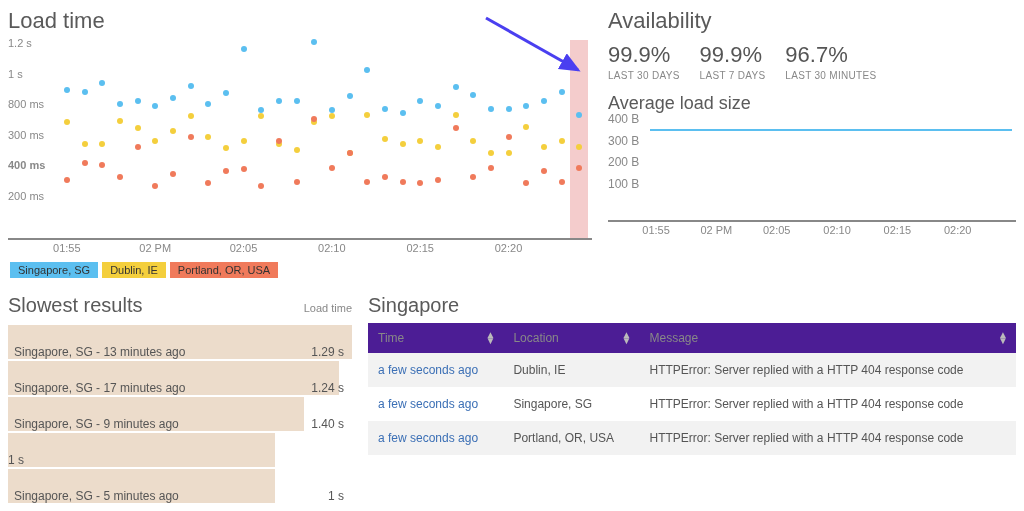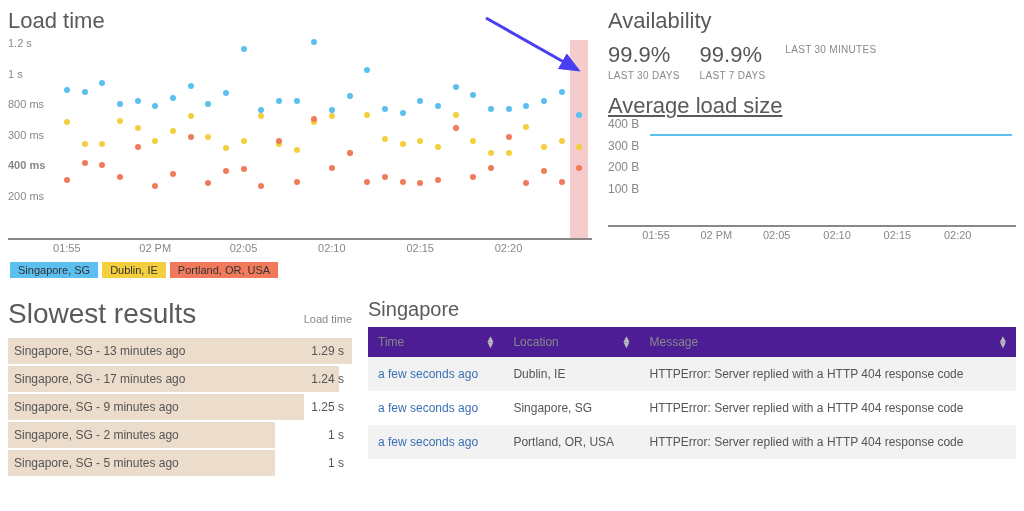--- a/index.html
+++ b/index.html
@@ -32,21 +32,21 @@
   
   .size-chart { position: relative; height: 100px; border-bottom: 2px solid #888; margin-top: 8px; }
   .size-y { position: absolute; left: 0; font-size: 12px; color: #888; transform: translateY(-50%); margin-top: 28px; }
   .size-plot { position: absolute; left: 42px; right: 4px; top: 0; bottom: 0; }
   .size-line { position: absolute; left: 0; right: 0; height: 2px; background: #5bbff0; }
   .size-xticks { position: relative; height: 18px; margin-left: 42px; margin-right: 4px; }
   
   .slowest { width: 360px; padding: 8px; }
   .slowest-head { display: flex; justify-content: space-between; align-items: baseline; }
   .slowest-head-sub { font-size: 11px; color: #888; }
-  .slow-row { display: flex; align-items: center; height: 26px; margin-top: 2px; position: relative; font-size: 12px; }
+  .slow-row { display: flex; align-items: flex-end; height: 34px; margin-top: 2px; position: relative; font-size: 12px; }
   .slow-bar { position: absolute; left: 0; top: 0; bottom: 0; background: #ecdccb; }
   .slow-label { position: relative; z-index: 1; padding-left: 6px; color: #555; flex: 1; }
   .slow-time { position: relative; z-index: 1; padding-right: 8px; color: #555; }
   
   .failures { flex: 1; padding: 8px; }
   .ftable { width: 100%; border-collapse: collapse; font-size: 12px; margin-top: 6px; }
   .ftable th { text-align: left; font-weight: 400; color: #888; background: #4c1d95; padding: 8px 10px; position: relative; }
   .sort-ic { position: absolute; right: 8px; top: 50%; transform: translateY(-50%); font-size: 10px; color: #bbb; line-height: 6px; }
   .ftable td { padding: 10px 10px; color: #555; vertical-align: top; }
   .ftable tr.body:nth-child(odd) td { background: #f2f2f2; }
@@ -194,25 +194,26 @@
       <div class="avail-row" id="avail-row">
           <div>
             <div class="avail-pct">99.9%</div>
             <div class="avail-lbl">LAST 30 DAYS</div>
           </div>
           <div>
             <div class="avail-pct">99.9%</div>
             <div class="avail-lbl">LAST 7 DAYS</div>
           </div>
           <div>
+            <div class="avail-pct">96.7%</div>
             <div class="avail-lbl">LAST 30 MINUTES</div>
           </div>
         </div>
 
-      <h2 class="section-title" style="font-size:22px;text-decoration:underline;">Average load size</h2>
+      <h2 class="section-title" style="font-size:18px;">Average load size</h2>
       <div class="size-chart">
         <div id="sz-y">
             <div class="size-y" style="bottom: 22.2222%;">100 B</div>
             <div class="size-y" style="bottom: 44.4444%;">200 B</div>
             <div class="size-y" style="bottom: 66.6667%;">300 B</div>
             <div class="size-y" style="bottom: 88.8889%;">400 B</div>
           </div>
         <div class="size-plot">
           <div class="size-line" id="sz-line" style="bottom: 91.1111%;"></div>
         </div>
@@ -225,42 +226,41 @@
           <div class="x-tick" style="left: 68.3333%;">02:15</div>
           <div class="x-tick" style="left: 85%;">02:20</div>
         </div>
     </div>
   </div>
 
   <div class="row bottom-row">
 
     <div class="slowest">
       <div class="slowest-head">
-        <h2 class="section-title" style="font-size:28px;">Slowest results</h2>
+        <h2 class="section-title" style="font-size:20px;">Slowest results</h2>
         <span class="slowest-head-sub">Load time</span>
       </div>
       <div id="slow-rows">
           <div class="slow-row">
             <div class="slow-bar" style="width: 100%;"></div>
             <div class="slow-label">Singapore, SG - 13 minutes ago</div>
             <div class="slow-time">1.29 s</div>
           </div>
           <div class="slow-row">
             <div class="slow-bar" style="width: 96.124%;"></div>
             <div class="slow-label">Singapore, SG - 17 minutes ago</div>
             <div class="slow-time">1.24 s</div>
           </div>
           <div class="slow-row">
             <div class="slow-bar" style="width: 86.0465%;"></div>
             <div class="slow-label">Singapore, SG - 9 minutes ago</div>
-            <div class="slow-time">1.25 s</div>
+            <div class="slow-time">1.40 s</div>
           </div>
           <div class="slow-row">
             <div class="slow-bar" style="width: 77.5194%;"></div>
-            <div class="slow-label">Singapore, SG - 2 minutes ago</div>
             <div class="slow-time">1 s</div>
           </div>
           <div class="slow-row">
             <div class="slow-bar" style="width: 77.5194%;"></div>
             <div class="slow-label">Singapore, SG - 5 minutes ago</div>
             <div class="slow-time">1 s</div>
           </div>
         </div>
     </div>
 

